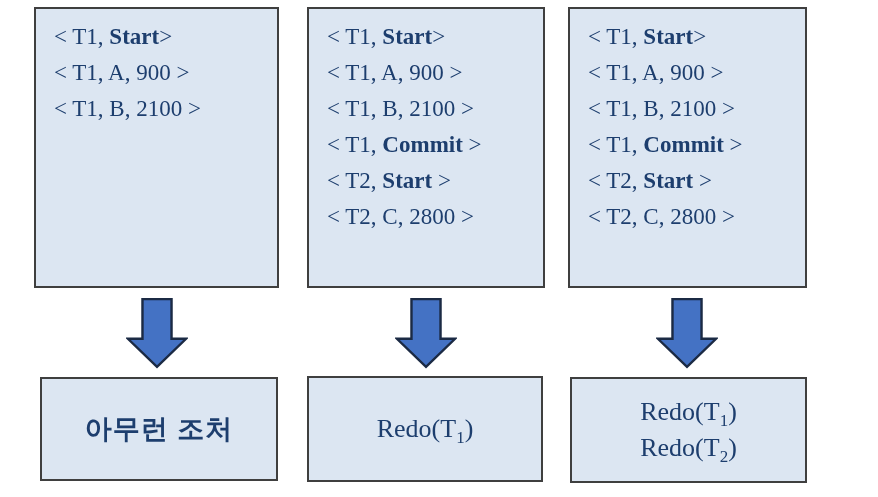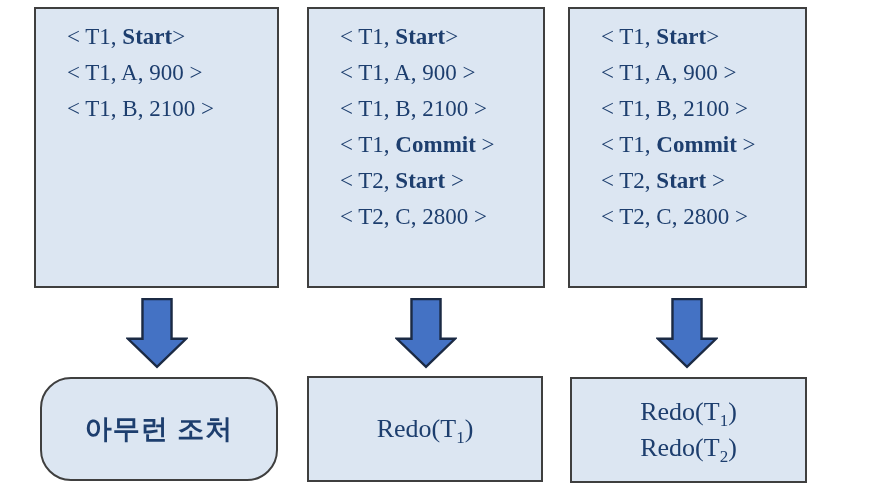--- a/index.html
+++ b/index.html
@@ -2,21 +2,21 @@
 <html style="--background: #ffffff; --box-fill: #dce6f2; --box-border: #3f3f3f; --text-navy: #1d3e6e; --arrow-fill: #4472c4; --arrow-stroke: #1b2a44;"><head>
 <meta charset="utf-8">
 <style>
   * { margin:0; padding:0; box-sizing:border-box; }
   html,body { background:#ffffff; }
   body { font-family:"Liberation Serif", serif; }
   .stage { position:relative; width:878px; height:497px; background:var(--background,#ffffff); overflow:hidden; }
 
   .box { position:absolute; background:var(--box-fill,#dce6f2); border:2px solid var(--box-border,#3f3f3f); }
 
-  .log-box { padding:10px 0 0 31px; font-size:23px; line-height:36px; color:var(--text-navy,#1d3e6e); }
+  .log-box { padding:10px 0 0 18px; font-size:23px; line-height:36px; color:var(--text-navy,#1d3e6e); }
   .log-line { white-space:nowrap; }
   .log-line b { font-weight:bold; }
 
   .result-box { display:flex; flex-direction:column; align-items:center; justify-content:center;
                 font-size:26px; color:var(--text-navy,#1d3e6e); text-align:center; }
   .result-line { line-height:36px; white-space:nowrap; }
   .result-line sub { font-size:17px; line-height:0; }
 
   .korean .result-line { font-family:"Liberation Sans", sans-serif; font-weight:bold;
                          font-size:27px; line-height:38px; letter-spacing:1px; }
@@ -24,21 +24,21 @@
   #log1 { left:34px;  top:7px; width:245px; height:281px; }
   #log2 { left:307px; top:7px; width:238px; height:281px; }
   #log3 { left:568px; top:7px; width:239px; height:281px; }
 
   .arrow { position:absolute; width:62px; height:74px; top:296px; }
   #arrow1 { left:126px; }
   #arrow2 { left:395px; }
   #arrow3 { left:656px; }
   .arrow polygon { fill:var(--arrow-fill,#4472c4); stroke:var(--arrow-stroke,#1b2a44); stroke-width:2.5; stroke-linejoin:miter; }
 
-  #res1 { left:40px;  top:377px; width:238px; height:104px;border-radius:31px; }
+  #res1 { left:40px;  top:377px; width:238px; height:104px; }
   #res2 { left:307px; top:376px; width:236px; height:106px; }
   #res3 { left:570px; top:377px; width:237px; height:106px; }
 </style>
 </head>
 <body>
 
 <div class="stage">
 
   <div class="box log-box" id="log1">
     <div class="log-line"><span>&lt; T1, </span><b>Start</b><span>&gt;</span></div>

